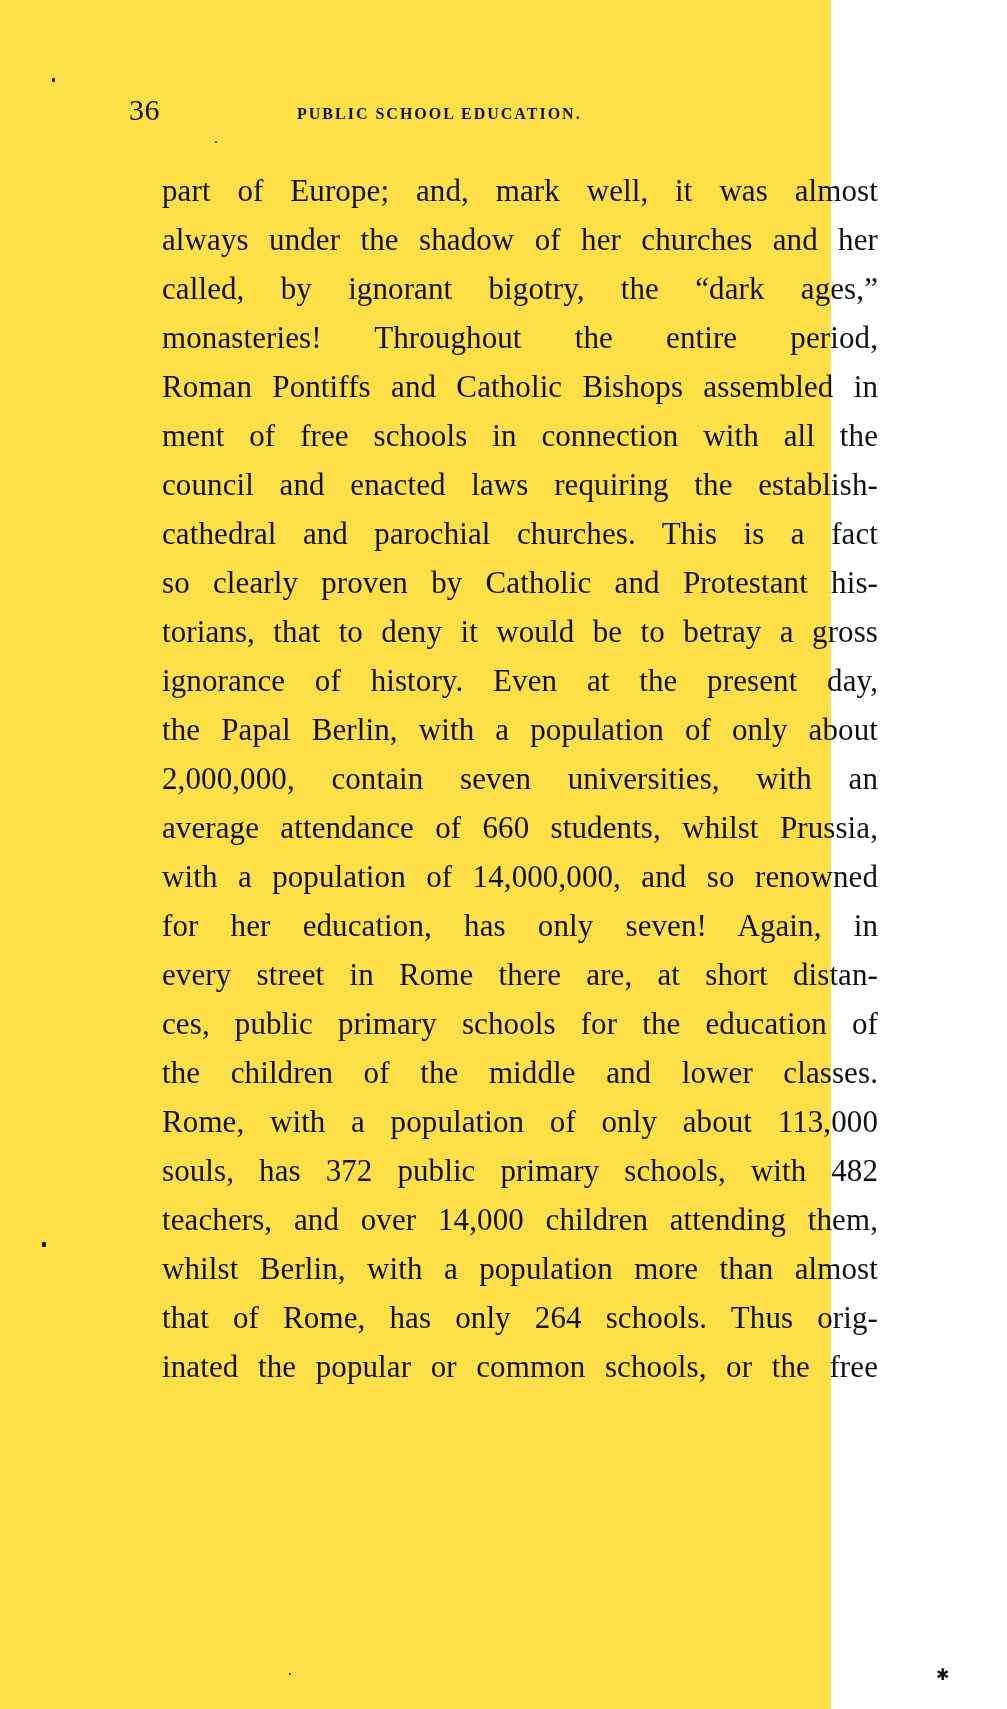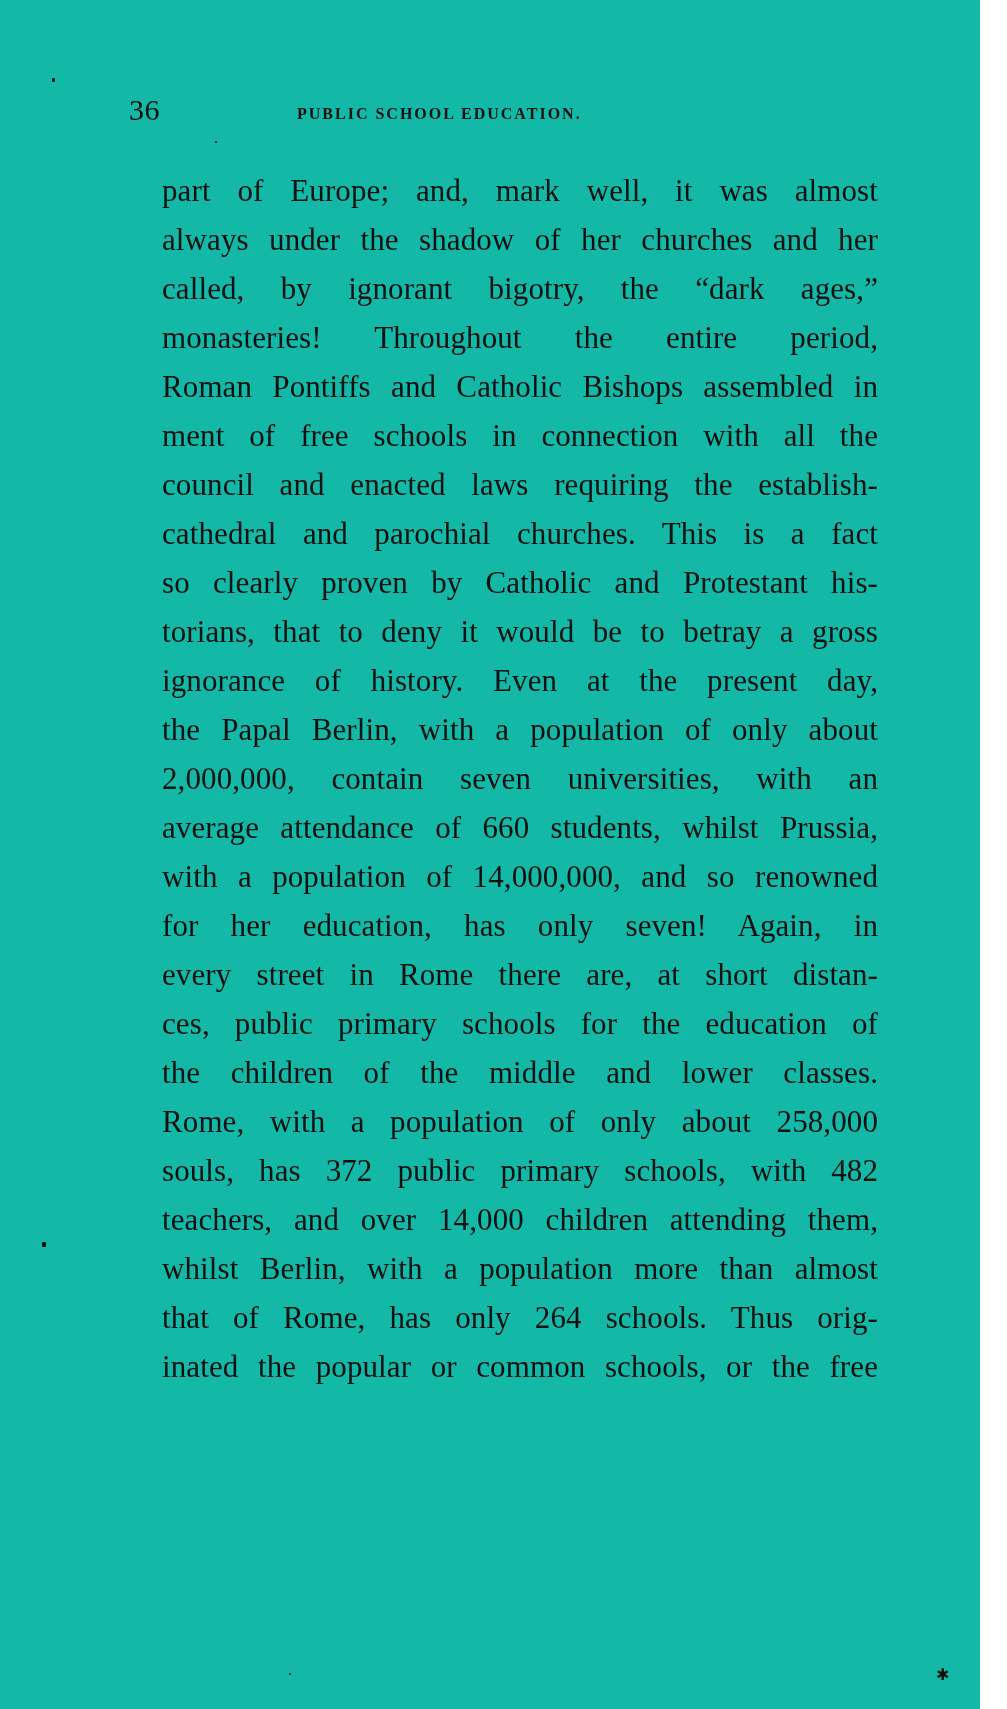--- a/index.html
+++ b/index.html
@@ -11,23 +11,23 @@
       width: 1007px;
       height: 1709px;
       position: relative;
       overflow: hidden;
       font-family: "Liberation Serif", "DejaVu Serif", serif;
       color: #111111;
     }
     .page {
       position: absolute;
       left: 0; top: 0;
-      width: 980px;
+      width: 831px;
       height: 1709px;
-      background: #14b8a6;
+      background: #fde047;
     }
     .running-head {
       position: absolute;
       top: 92px;
       left: 122px;
       width: 760px;
       height: 40px;
     }
     .page-number {
       position: absolute;
@@ -102,21 +102,21 @@
     <span class="line">torians, that to deny it would be to betray a gross</span>
     <span class="line">ignorance of history. Even at the present day,</span>
     <span class="line">the Papal Berlin, with a population of only about</span>
     <span class="line">2,000,000, contain seven universities, with an</span>
     <span class="line">average attendance of 660 students, whilst Prussia,</span>
     <span class="line">with a population of 14,000,000, and so renowned</span>
     <span class="line">for her education, has only seven! Again, in</span>
     <span class="line">every street in Rome there are, at short distan-</span>
     <span class="line">ces, public primary schools for the education of</span>
     <span class="line">the children of the middle and lower classes.</span>
-    <span class="line">Rome, with a population of only about 258,000</span>
+    <span class="line">Rome, with a population of only about 113,000</span>
     <span class="line">souls, has 372 public primary schools, with 482</span>
     <span class="line">teachers, and over 14,000 children attending them,</span>
     <span class="line">whilst Berlin, with a population more than almost</span>
     <span class="line">that of Rome, has only 264 schools. Thus orig-</span>
     <span class="line last">inated the popular or common schools, or the free</span>
   </div>
 
   <div class="speck" style="left:52px; top:78px; width:3px; height:4px; border-radius:1px;"></div>
   <div class="speck" style="left:215px; top:141px; width:2px; height:2px;"></div>
   <div class="speck" style="left:42px; top:1242px; width:4px; height:5px; border-radius:1px;"></div>

